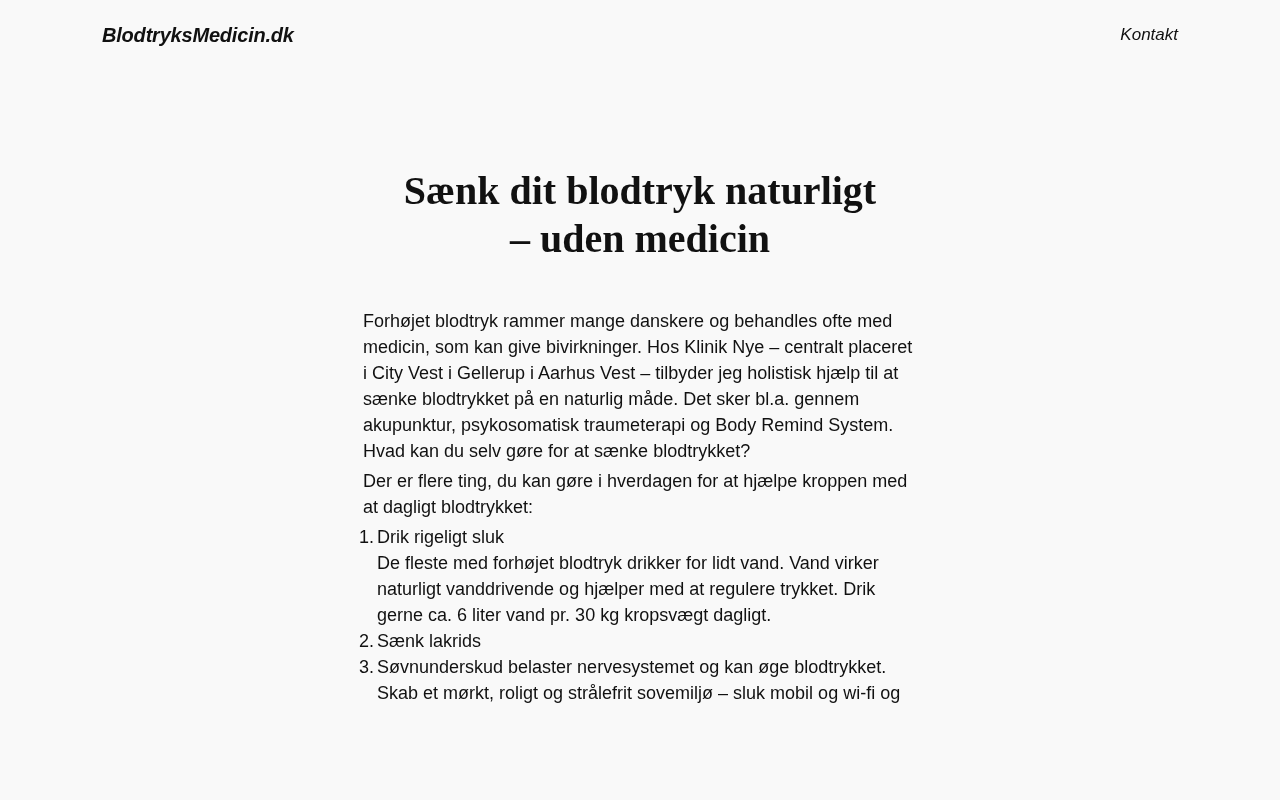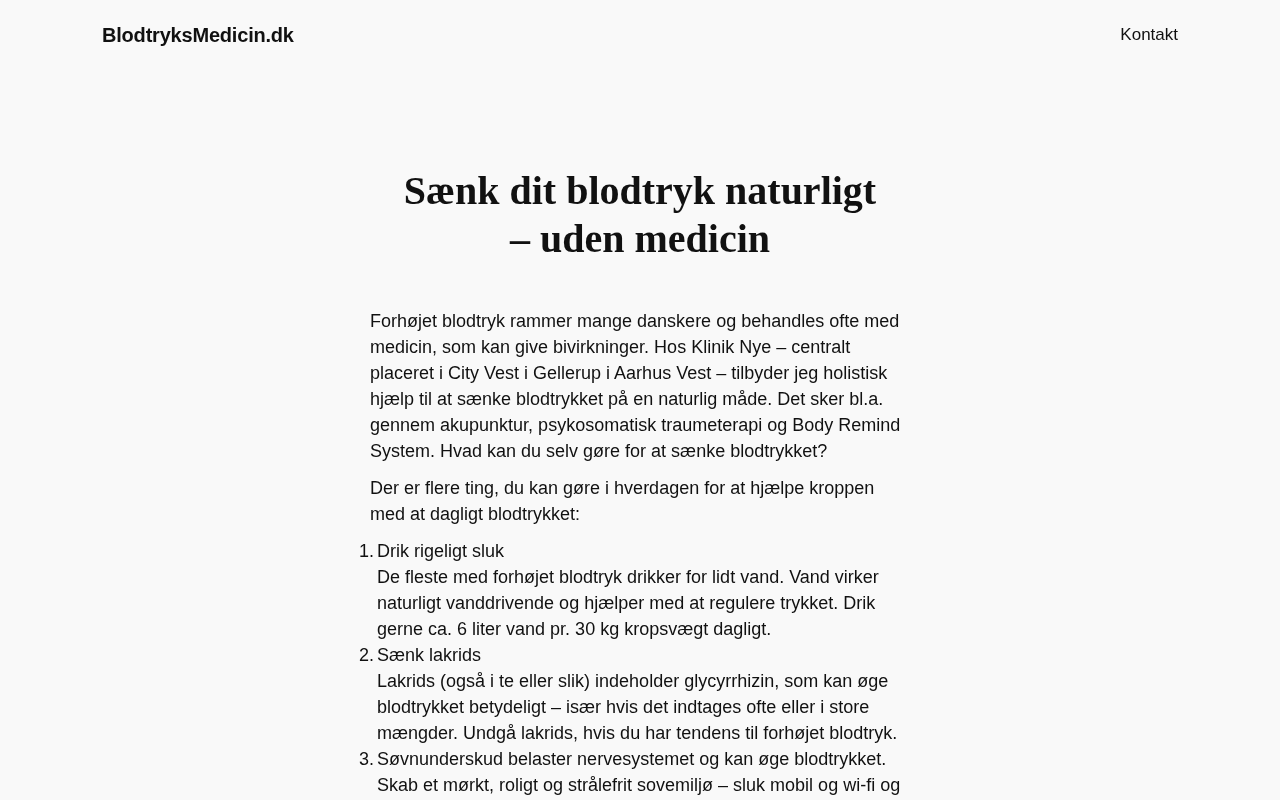--- a/index.html
+++ b/index.html
@@ -17,20 +17,21 @@
     -webkit-font-smoothing: antialiased;
   }
 
   
   .site-header {
     height: 70px;
     padding: 0 102px;
     display: flex;
     align-items: center;
     justify-content: space-between;
+    font-style: italic;
   }
   .site-title {
     font-size: 20px;
     font-weight: 700;
     letter-spacing: -0.2px;
     color: #111111;
     cursor: pointer;
   }
   .nav-link {
     font-size: 17px;
@@ -53,21 +54,21 @@
     color: #111111;
   }
   .article-body {
     max-width: 562px;
     margin: 0 auto;
     font-size: 18px;
     line-height: 26px;
     color: #111111;
   }
   .article-body p {
-    margin: 11px;
+    margin: 4px;
   }
   .tips-list {
     list-style: none;
     margin: 0;
     padding: 0;
   }
   .tips-list li {
     display: grid;
     grid-template-columns: 18px 1fr;
   }
@@ -97,21 +98,20 @@
         <span class="tip-number">1.</span>
         <div>
           <div>Drik rigeligt sluk</div>
           <div>De fleste med forhøjet blodtryk drikker for lidt vand. Vand virker naturligt vanddrivende og hjælper med at regulere trykket. Drik gerne ca. 6 liter vand pr. 30 kg kropsvægt dagligt.</div>
         </div>
       </li>
       <li>
         <span class="tip-number">2.</span>
         <div>
           <div>Sænk lakrids</div>
-          <div>Lakrids (også i te eller slik) indeholder glycyrrhizin, som kan øge blodtrykket betydeligt – især hvis det indtages ofte eller i store mængder. Undgå lakrids, hvis du har tendens til forhøjet blodtryk.</div>
         </div>
       </li>
       <li>
         <span class="tip-number">3.</span>
         <div>
           <div>Søvnunderskud belaster nervesystemet og kan øge blodtrykket. Skab et mørkt, roligt og strålefrit sovemiljø – sluk mobil og wi-fi og</div>
         </div>
       </li>
     </ol>
   </div>

